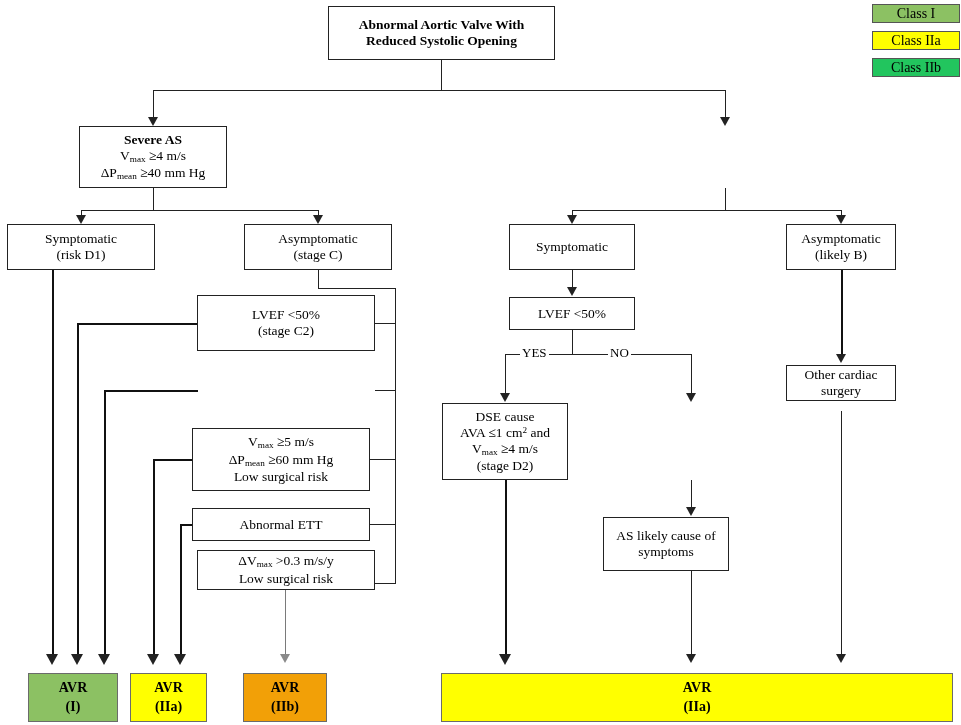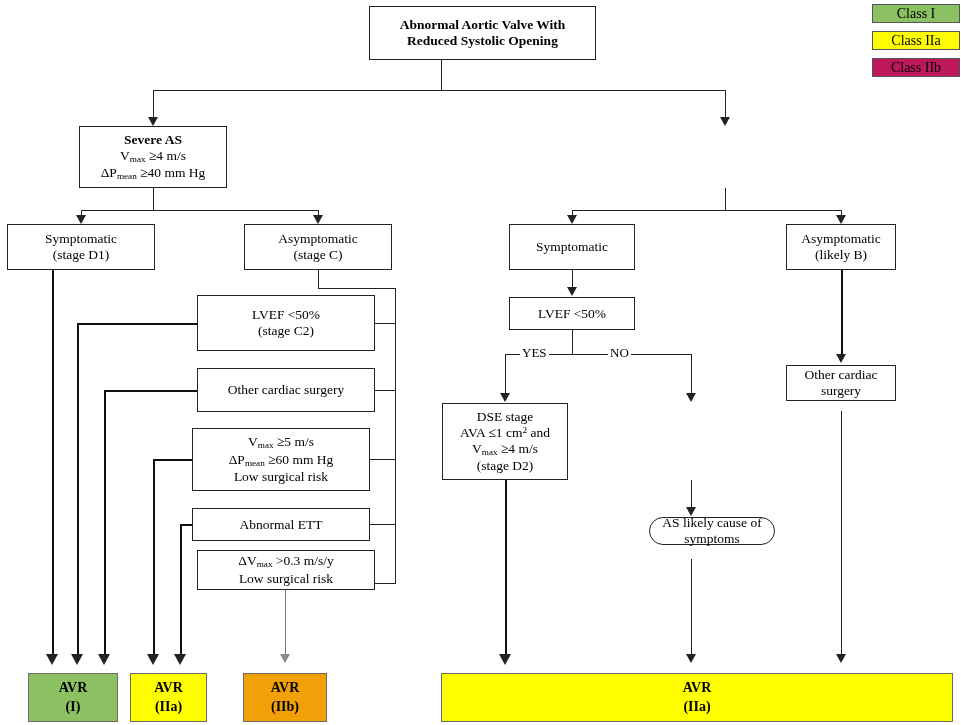--- a/index.html
+++ b/index.html
@@ -26,21 +26,21 @@
     display: flex;
     flex-direction: column;
     align-items: center;
     justify-content: center;
     text-align: center;
     line-height: 1.18;
     font-size: 13.5px;
     z-index: 5;
   }
   .node .ln { display: block; white-space: nowrap; }
-  .node.bold { font-weight: bold; margin-left: 41px; }
+  .node.bold { font-weight: bold; }
   .node .b { font-weight: bold; }
   sub { font-size: 0.68em; vertical-align: -0.25em; }
   sup { font-size: 0.68em; vertical-align: 0.45em; }
 
   .legend {
     position: absolute;
     box-sizing: border-box;
     border: 1px solid #555555;
     text-align: center;
     font-size: 14px;
@@ -105,54 +105,51 @@
 <body>
 
 <div id="canvas">
 
   <div class="legend" style="left:872px; top:4px; background:#8cc163;">
     <span>Class I</span>
   </div>
   <div class="legend" style="left:872px; top:31px; background:#ffff00;">
     <span>Class IIa</span>
   </div>
-  <div class="legend" style="left:872px; top:58px; background:#be185d;">
+  <div class="legend" style="left:872px; top:58px; background:#22c55e;">
     <span>Class IIb</span>
   </div>
 
   <div class="node bold" style="left:328px; top:6px; width:227px; height:54px;">
     <span class="ln">Abnormal  Aortic Valve With</span>
     <span class="ln">Reduced Systolic Opening</span>
   </div>
 
   <div class="node" style="left:79px; top:126px; width:148px; height:62px;">
     <span class="ln b">Severe AS</span>
     <span class="ln">V<sub>max</sub> ≥4 m/s</span>
     <span class="ln">ΔP<sub>mean</sub> ≥40 mm Hg</span>
   </div>
 
 
   <div class="node" style="left:7px; top:224px; width:148px; height:46px;">
     <span class="ln">Symptomatic</span>
-    <span class="ln">(stage D1)</span>
+    <span class="ln">(risk D1)</span>
   </div>
 
   <div class="node" style="left:244px; top:224px; width:148px; height:46px;">
     <span class="ln">Asymptomatic</span>
     <span class="ln">(stage C)</span>
   </div>
 
   <div class="node" style="left:197px; top:295px; width:178px; height:56px;">
     <span class="ln">LVEF &lt;50%</span>
     <span class="ln">(stage C2)</span>
   </div>
 
-  <div class="node" style="left:197px; top:368px; width:178px; height:44px;">
-    <span class="ln">Other cardiac surgery</span>
-  </div>
 
   <div class="node" style="left:192px; top:428px; width:178px; height:63px;">
     <span class="ln">V<sub>max</sub> ≥5 m/s</span>
     <span class="ln">ΔP<sub>mean</sub> ≥60 mm Hg</span>
     <span class="ln">Low surgical risk</span>
   </div>
 
   <div class="node" style="left:192px; top:508px; width:178px; height:33px;">
     <span class="ln">Abnormal ETT</span>
   </div>
@@ -164,28 +161,28 @@
 
   <div class="node" style="left:509px; top:224px; width:126px; height:46px;">
     <span class="ln">Symptomatic</span>
   </div>
 
   <div class="node" style="left:509px; top:297px; width:126px; height:33px;">
     <span class="ln">LVEF &lt;50%</span>
   </div>
 
   <div class="node" style="left:442px; top:403px; width:126px; height:77px;">
-    <span class="ln">DSE stage</span>
+    <span class="ln">DSE cause</span>
     <span class="ln">AVA ≤1 cm<sup>2</sup> and</span>
     <span class="ln">V<sub>max</sub> ≥4 m/s</span>
     <span class="ln">(stage D2)</span>
   </div>
 
 
-  <div class="node" style="left:649px; top:517px; width:126px; height:28px;border-radius:15px;">
+  <div class="node" style="left:603px; top:517px; width:126px; height:54px;">
     <span class="ln">AS likely cause of</span>
     <span class="ln">symptoms</span>
   </div>
 
   <div class="node" style="left:786px; top:224px; width:110px; height:46px;">
     <span class="ln">Asymptomatic</span>
     <span class="ln">(likely B)</span>
   </div>
 
   <div class="node" style="left:786px; top:365px; width:110px; height:36px;">

